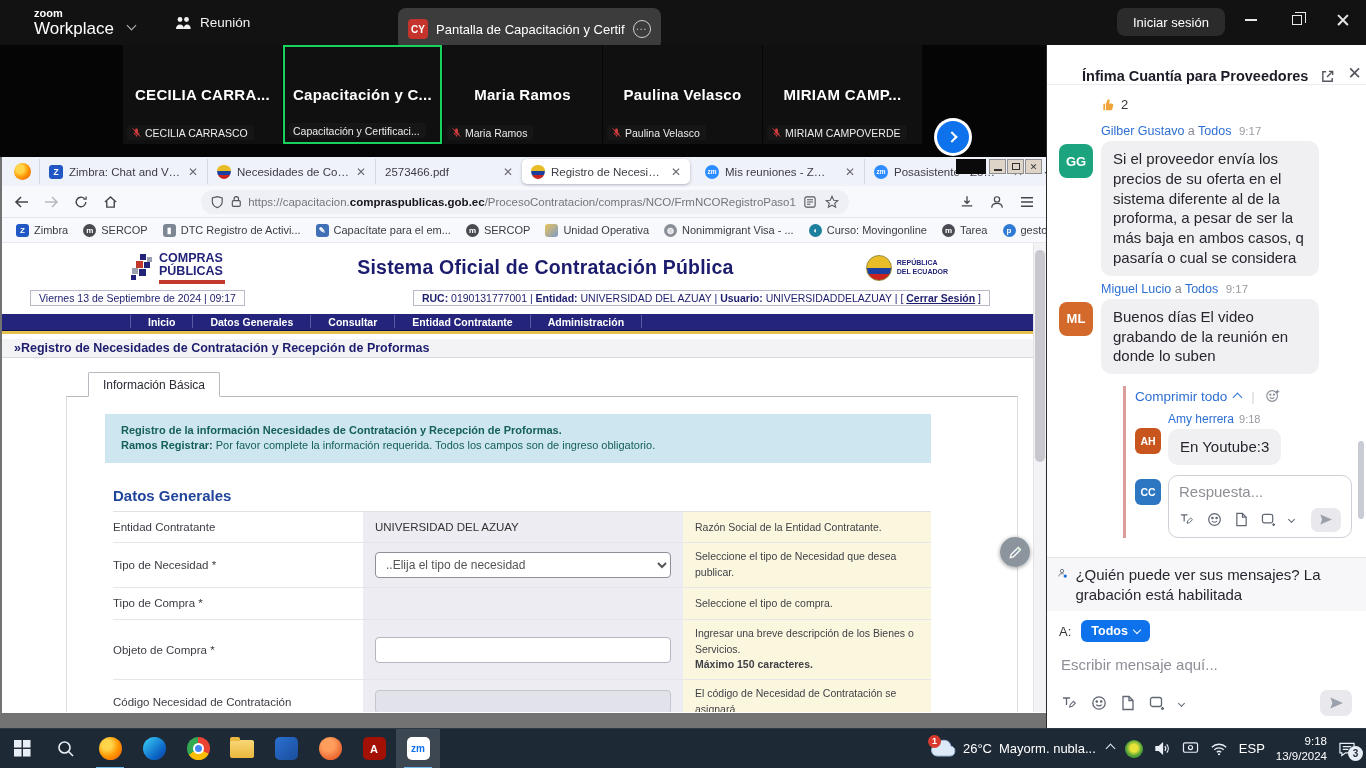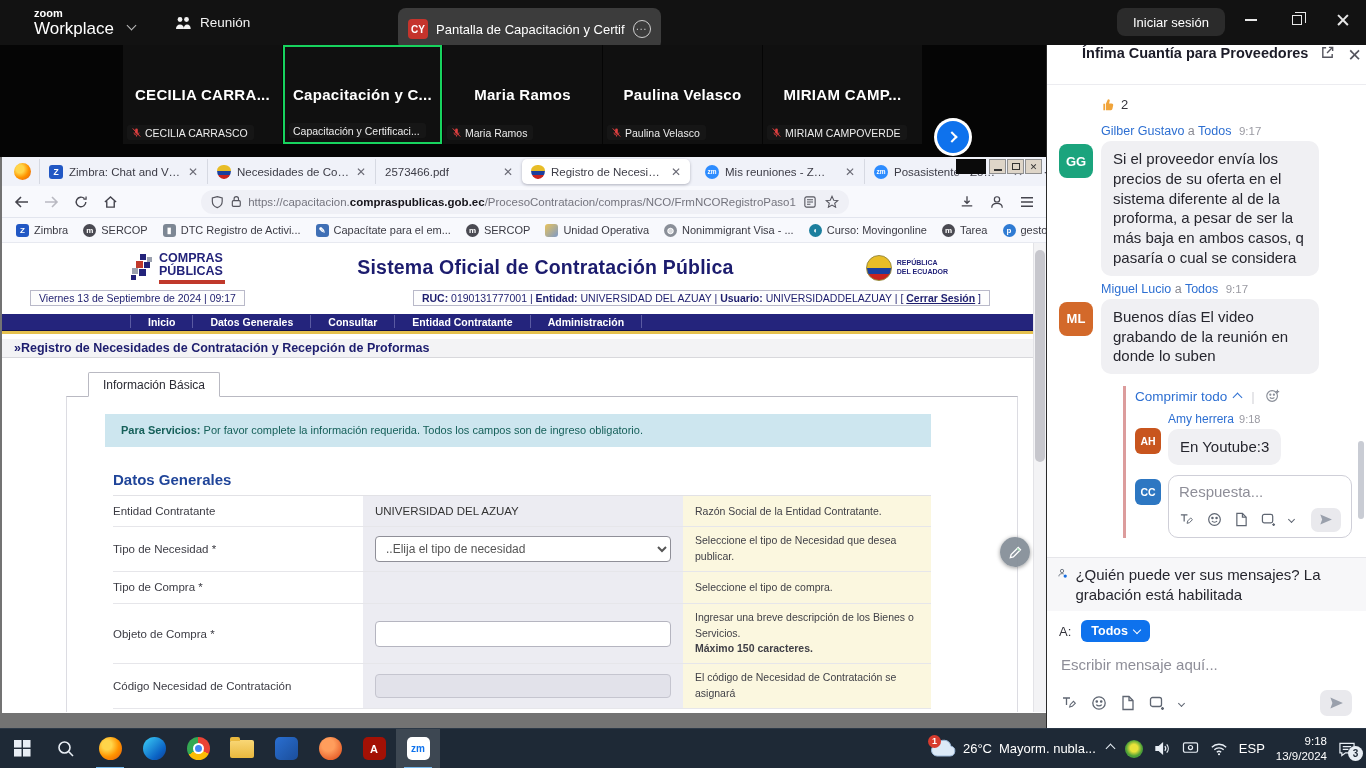--- a/index.html
+++ b/index.html
@@ -106,21 +106,21 @@
 .fv input[type=text]{width:100%;height:26px;border:1px solid #b5b5c0;border-radius:4px;padding:0 8px;font-size:12px}
 .fv input.dis{height:24px;background:#e2e2ea;border:1px solid #c5c5cf}
 .fh{width:248px;background:#fbf7df;font-size:10.5px;color:#3f3f46;padding:6px 12px;display:flex;flex-direction:column;justify-content:center;line-height:1.5}
 .fh .hb{font-weight:bold}
 
 
 #annotate{position:absolute;left:1000px;top:537px;width:30px;height:30px;border-radius:50%;background:rgba(130,140,150,.92);display:flex;align-items:center;justify-content:center;z-index:50;box-shadow:0 1px 4px rgba(0,0,0,.4)}
 
 
 #chat{position:absolute;left:1046px;top:45px;width:320px;height:683px;background:#fff;display:flex;flex-direction:column;border-left:1px solid #2a2a2a}
-.c-head{height:40px;display:flex;align-items:flex-start;padding:0 11px;border-bottom:1px solid #ececf0;flex:none}
+.c-head{height:40px;display:flex;align-items:flex-end;padding:0 11px;border-bottom:1px solid #ececf0;flex:none}
 .c-title{flex:1;text-align:center;font-weight:bold;font-size:14.5px;color:#1c1c28;padding-left:24px;white-space:nowrap}
 .c-hic{color:#55555e;margin-left:12px;display:flex;align-items:center}
 .c-close{font-size:17px;color:#55555e}
 .c-msgs{flex:1;position:relative;padding:8px 10px 0 12px;overflow:hidden}
 .react{margin-left:42px;font-size:13px;color:#33333b;display:flex;align-items:center;gap:5px;padding:4px 0 6px}
 .msg{display:flex;gap:8px;margin-top:6px}
 .avatar{width:34px;height:34px;border-radius:8px;color:#fff;font-weight:bold;font-size:13px;display:flex;align-items:center;justify-content:center;flex:none;margin-top:20px}
 .m-body{flex:1}
 .m-meta{font-size:12.5px;margin-bottom:3px;white-space:nowrap}
 .m-meta .nm{color:#2d6fd2}
@@ -475,21 +475,22 @@
         <span class="ni">Entidad Contratante</span>
         <span class="ni">Administración</span>
       </div>
       <div class="gold"></div>
 
       <div class="p-crumb">»Registro de Necesidades de Contratación y Recepción de Proformas</div>
 
       <div class="p-tab">Información Básica</div>
       <div class="p-panel">
         <div class="bluebox">
-          <div><span class="b1">Para Servicios:</span><span> Por favor complete la información requerida. Todos los campos son de ingreso obligatorio.</span></div>
+          <div class="b1">Registro de la información Necesidades de Contratación y Recepción de Proformas.</div>
+          <div><span class="b1">Ramos Registrar:</span><span> Por favor complete la información requerida. Todos los campos son de ingreso obligatorio.</span></div>
         </div>
 
         <div class="sect">Datos Generales</div>
 
         <div class="ftable">
           <div class="frow">
             <div class="fl">Entidad Contratante</div>
             <div class="fv">
                 <span class="static">UNIVERSIDAD DEL AZUAY</span>
               </div>

